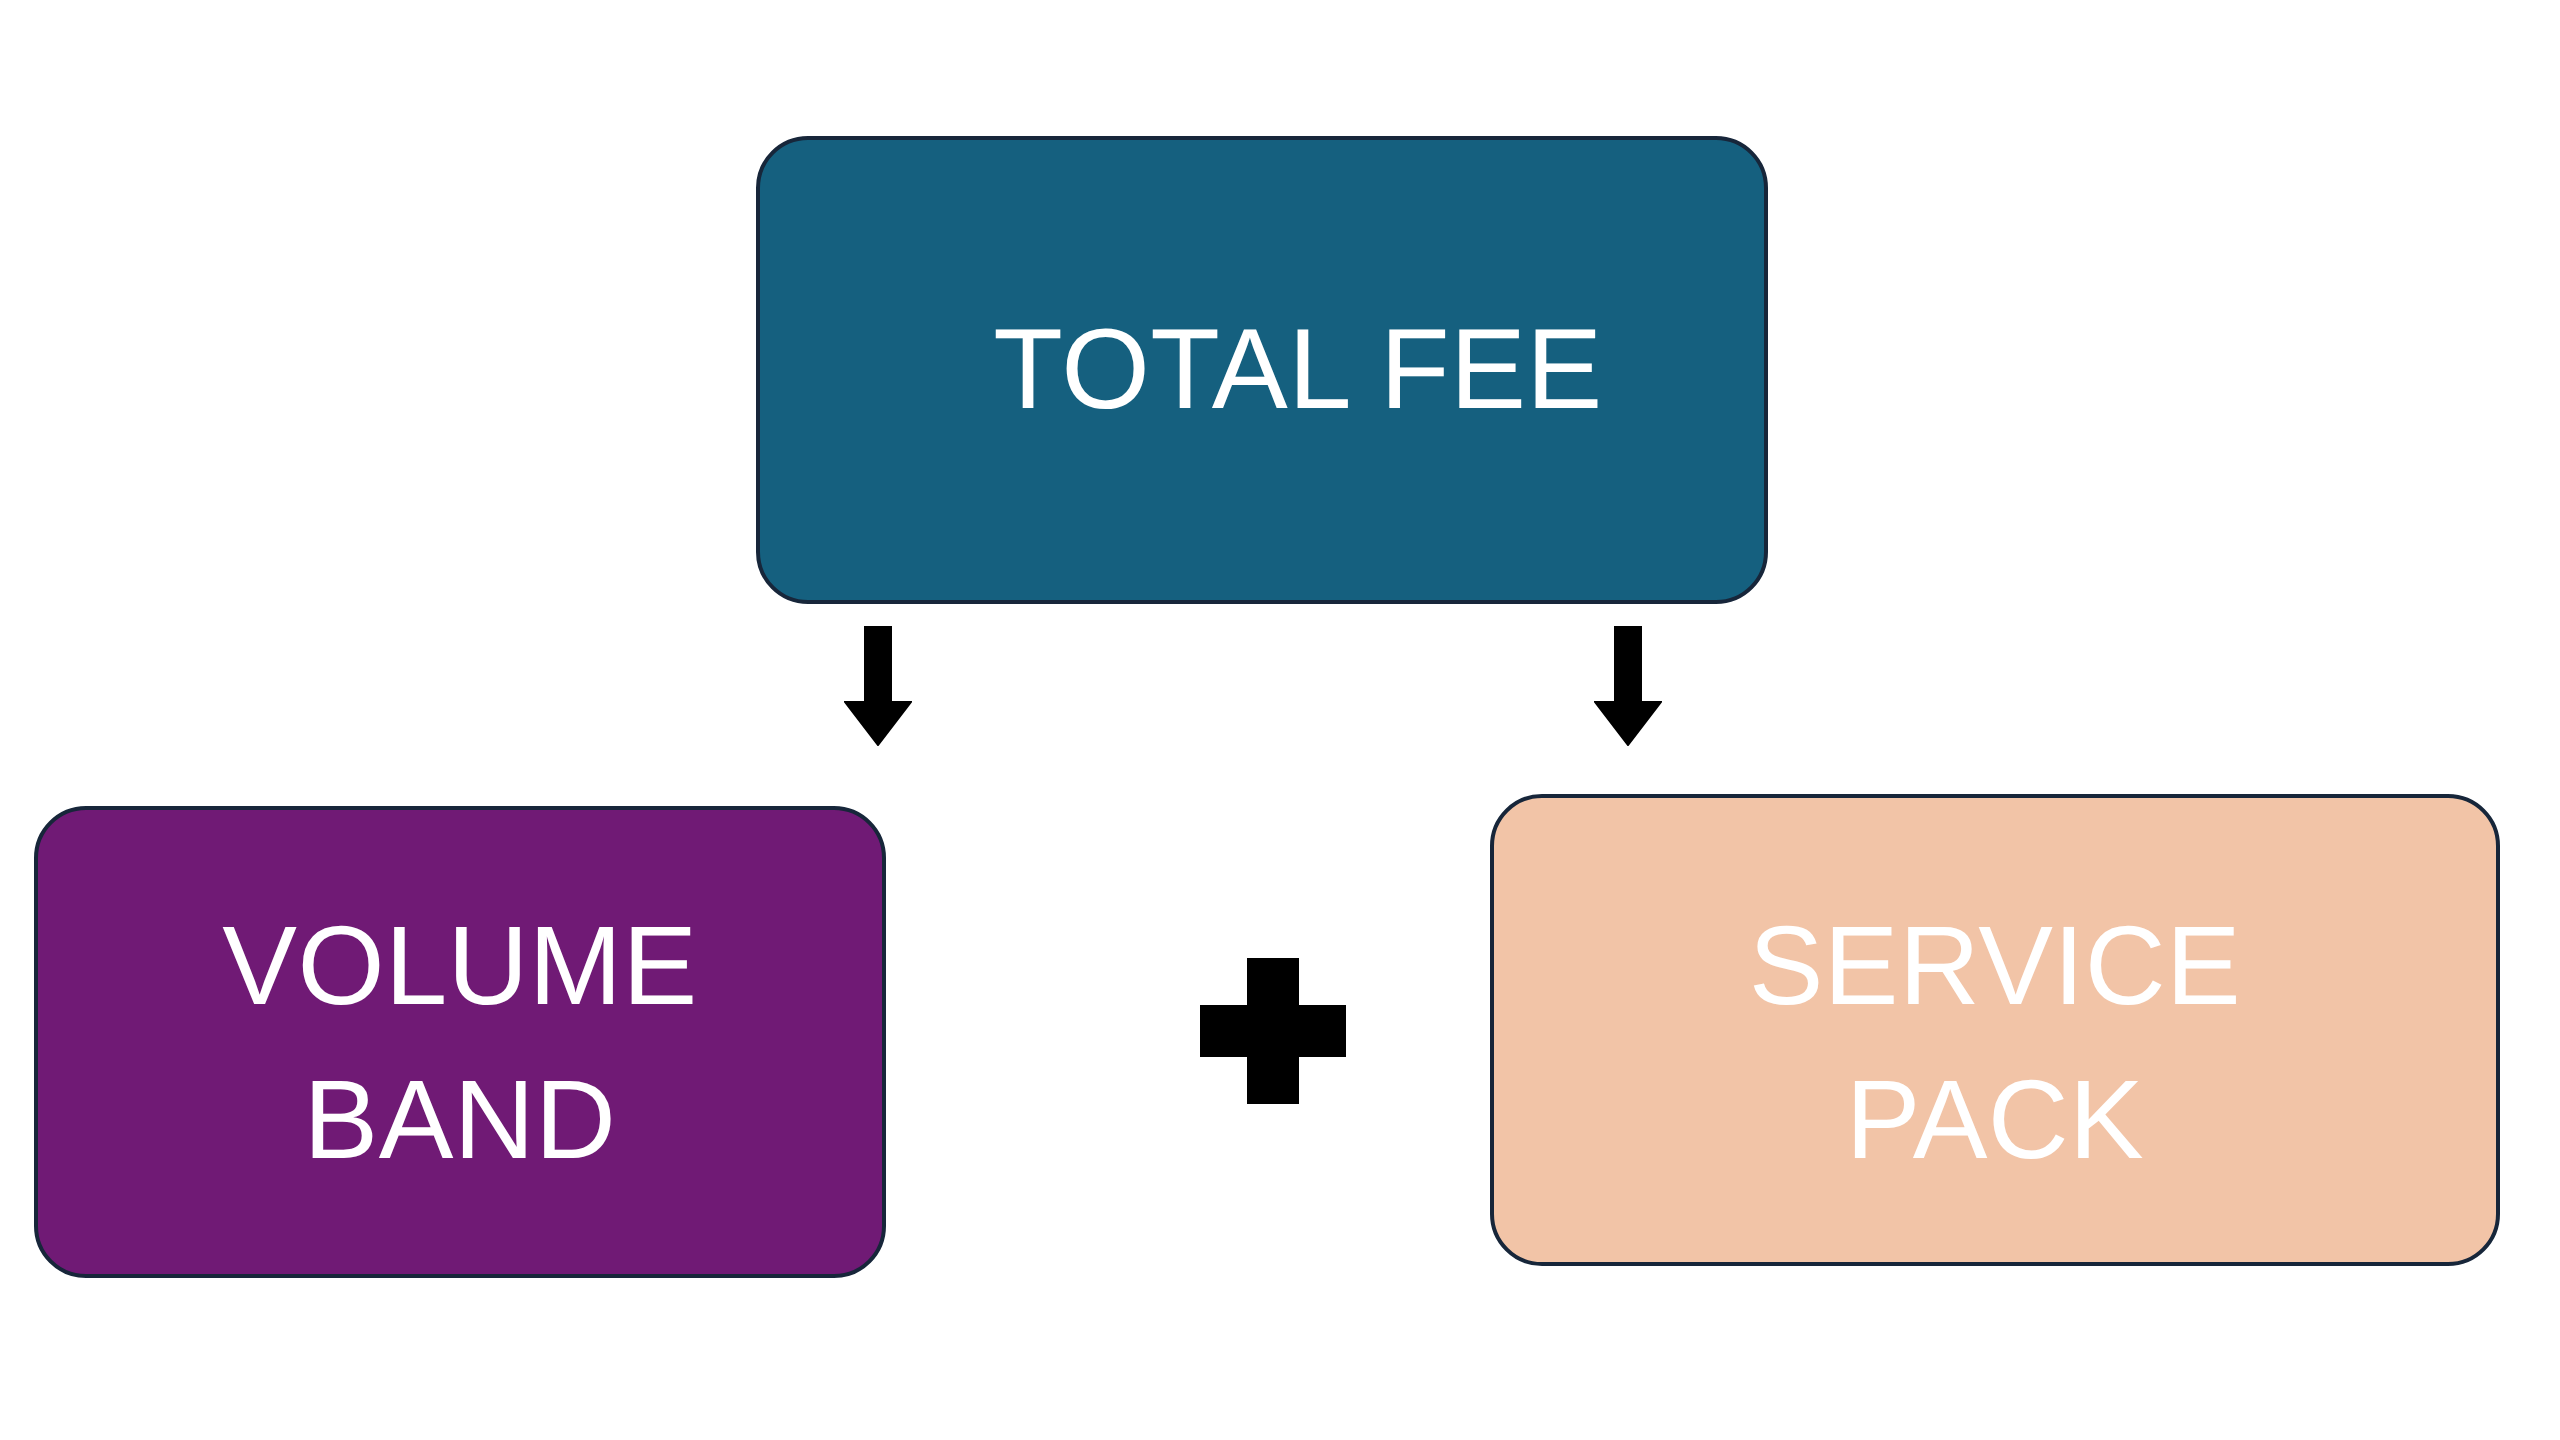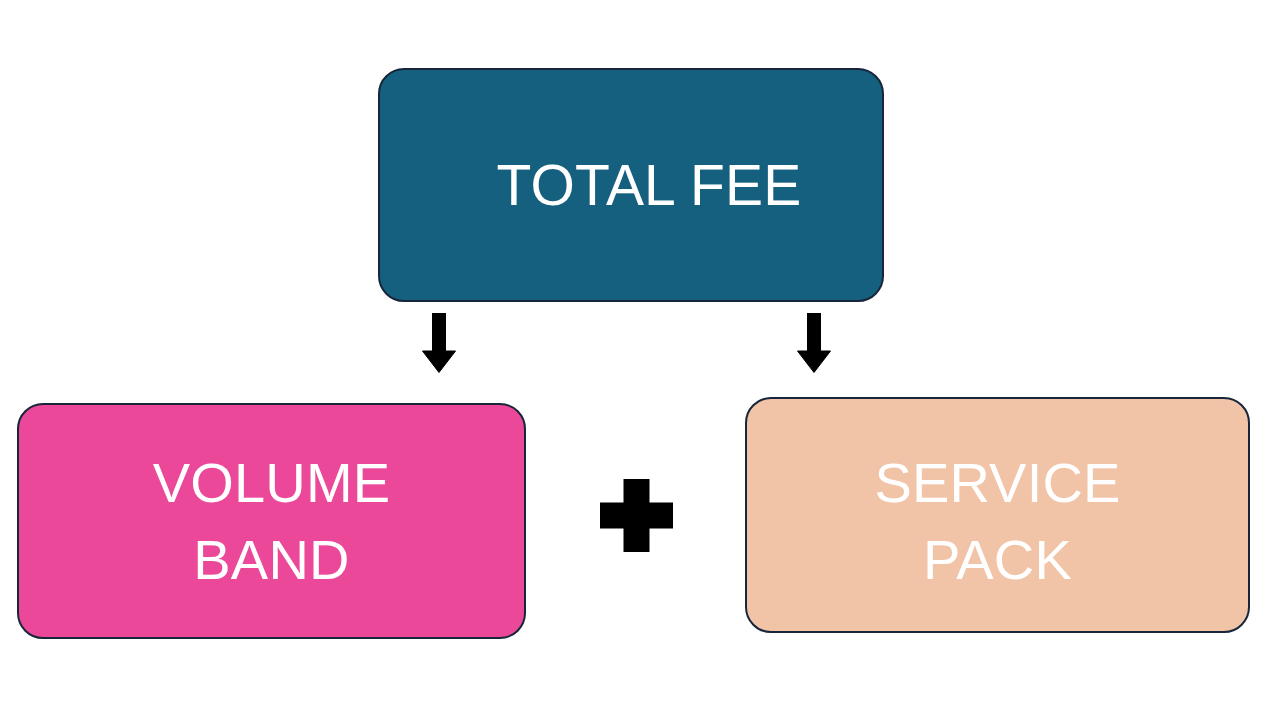--- a/index.html
+++ b/index.html
@@ -47,23 +47,23 @@
     background: #15607f;
     padding-left: 36px;
   }
   #node-total-fee .node-label {
     font-size: 57px;
   }
   
   #node-volume-band {
     left: 17px;
     top: 403px;
-    width: 509px;
+    width: 426px;
     height: 236px;
-    background: #ec4899;
+    background: #701a75;
   }
   #node-volume-band .node-label {
     font-size: 56px;
   }
   
   #node-service-pack {
     left: 745px;
     top: 397px;
     width: 505px;
     height: 236px;

